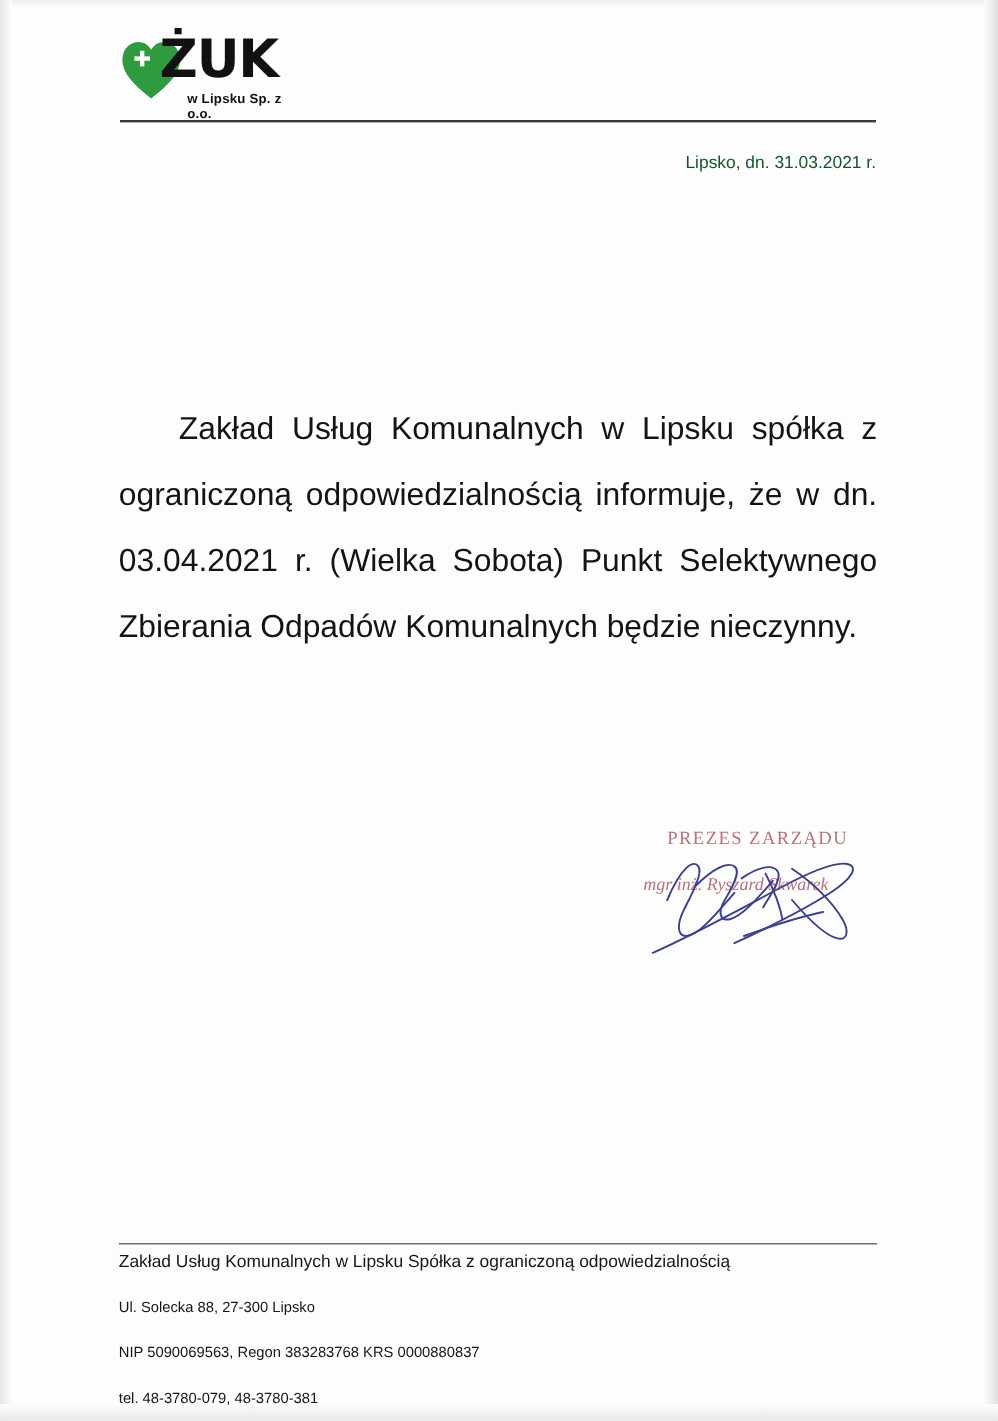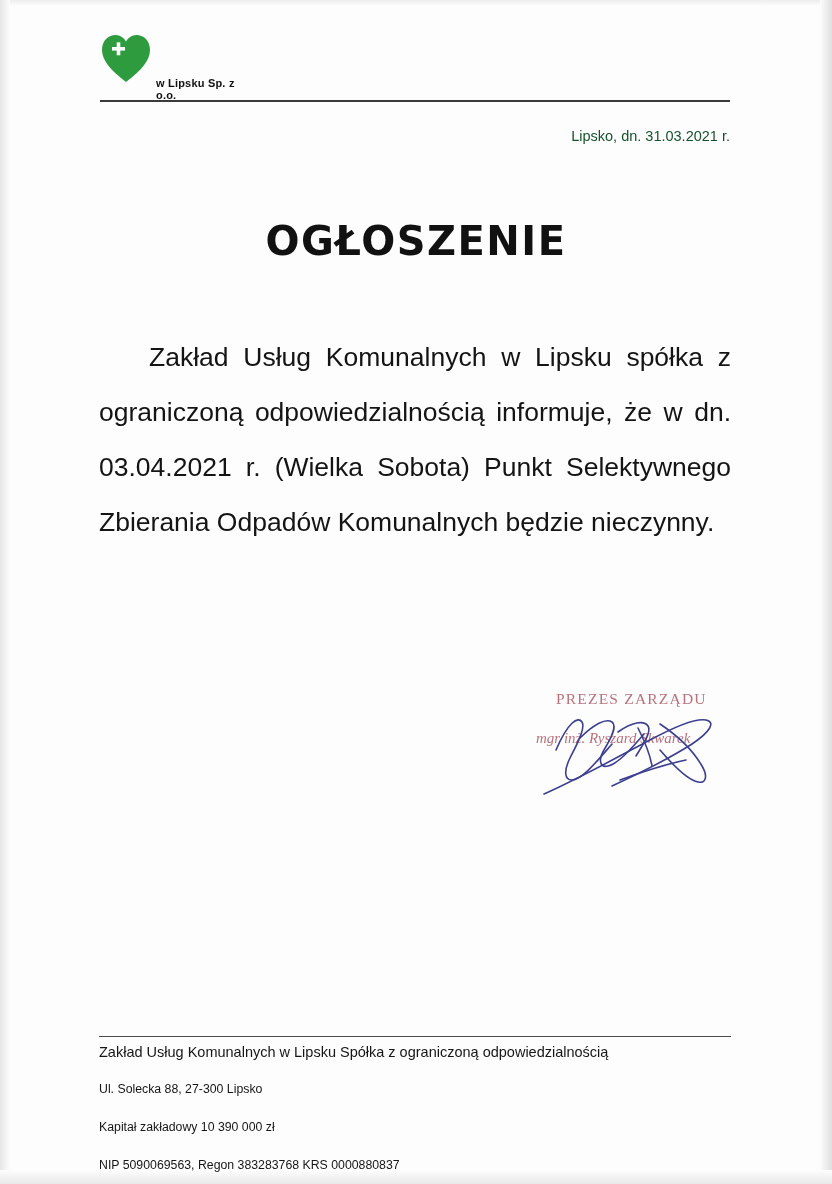--- a/index.html
+++ b/index.html
@@ -206,29 +206,29 @@
   <div class="scan-edge-bottom"></div>
 
   <div class="letterhead">
     <div class="logo-row">
       <div class="logo-block">
         <svg class="logo-heart" viewBox="0 0 52 52">
           <path d="M26 50 C10 38 2 28 2 18 C2 8 9 3 15.5 3 C20.5 3 24 6 26 9.5 C28 6 31.5 3 36.5 3 C43 3 50 8 50 18 C50 28 42 38 26 50 Z" fill="#2e9b3f"></path>
           <rect x="12" y="15" width="13" height="3.6" fill="#ffffff"></rect>
           <rect x="16.7" y="10.3" width="3.6" height="13" fill="#ffffff"></rect>
         </svg>
+        <div class="logo-zuk">ŻUK</div>
         <div class="logo-sub">w Lipsku Sp. z o.o.</div>
       </div>
     </div>
     <div class="header-rule"></div>
   </div>
 
   <div class="date-line">Lipsko, dn. 31.03.2021 r.</div>
 
-  <div class="doc-title">OGŁOSZENIE</div>
 
   <div class="body-text">Zakład Usług Komunalnych w Lipsku spółka z ograniczoną odpowiedzialnością informuje, że w dn. 03.04.2021 r. (Wielka Sobota) Punkt Selektywnego Zbierania Odpadów Komunalnych będzie nieczynny.</div>
 
   <div class="signature-area">
     <div class="sig-title">PREZES ZARZĄDU</div>
     <div class="sig-name">mgr inż. Ryszard Skwarek</div>
     <svg class="sig-scribble" viewBox="0 0 240 130">
       <g fill="none" stroke="#3b3f8f" stroke-width="1.6" stroke-linecap="round">
         <path d="M36 62 C48 34 58 28 62 34 C66 40 56 58 50 70 C44 82 44 92 52 92 C62 92 78 72 92 56"></path>
         <path d="M60 50 C74 36 86 30 92 34 C98 38 90 52 84 62 C78 72 80 80 88 78 C98 76 112 60 124 46"></path>
@@ -238,16 +238,16 @@
         <path d="M100 92 C122 84 146 76 166 72"></path>
         <path d="M118 40 C124 52 130 66 132 78"></path>
       </g>
     </svg>
   </div>
 
   <div class="footer">
     <div class="footer-rule"></div>
     <div class="footer-company">Zakład Usług Komunalnych w Lipsku Spółka z ograniczoną odpowiedzialnością</div>
     <div class="footer-line">Ul. Solecka 88, 27-300 Lipsko</div>
-    <div class="footer-line">Kapitał zakładowy 10 390 000 zł</div>
     <div class="footer-line">NIP 5090069563, Regon 383283768 KRS 0000880837</div>
+    <div class="footer-line">tel. 48-3780-079, 48-3780-381</div>
   </div>
 </div>
 
 </body></html>

